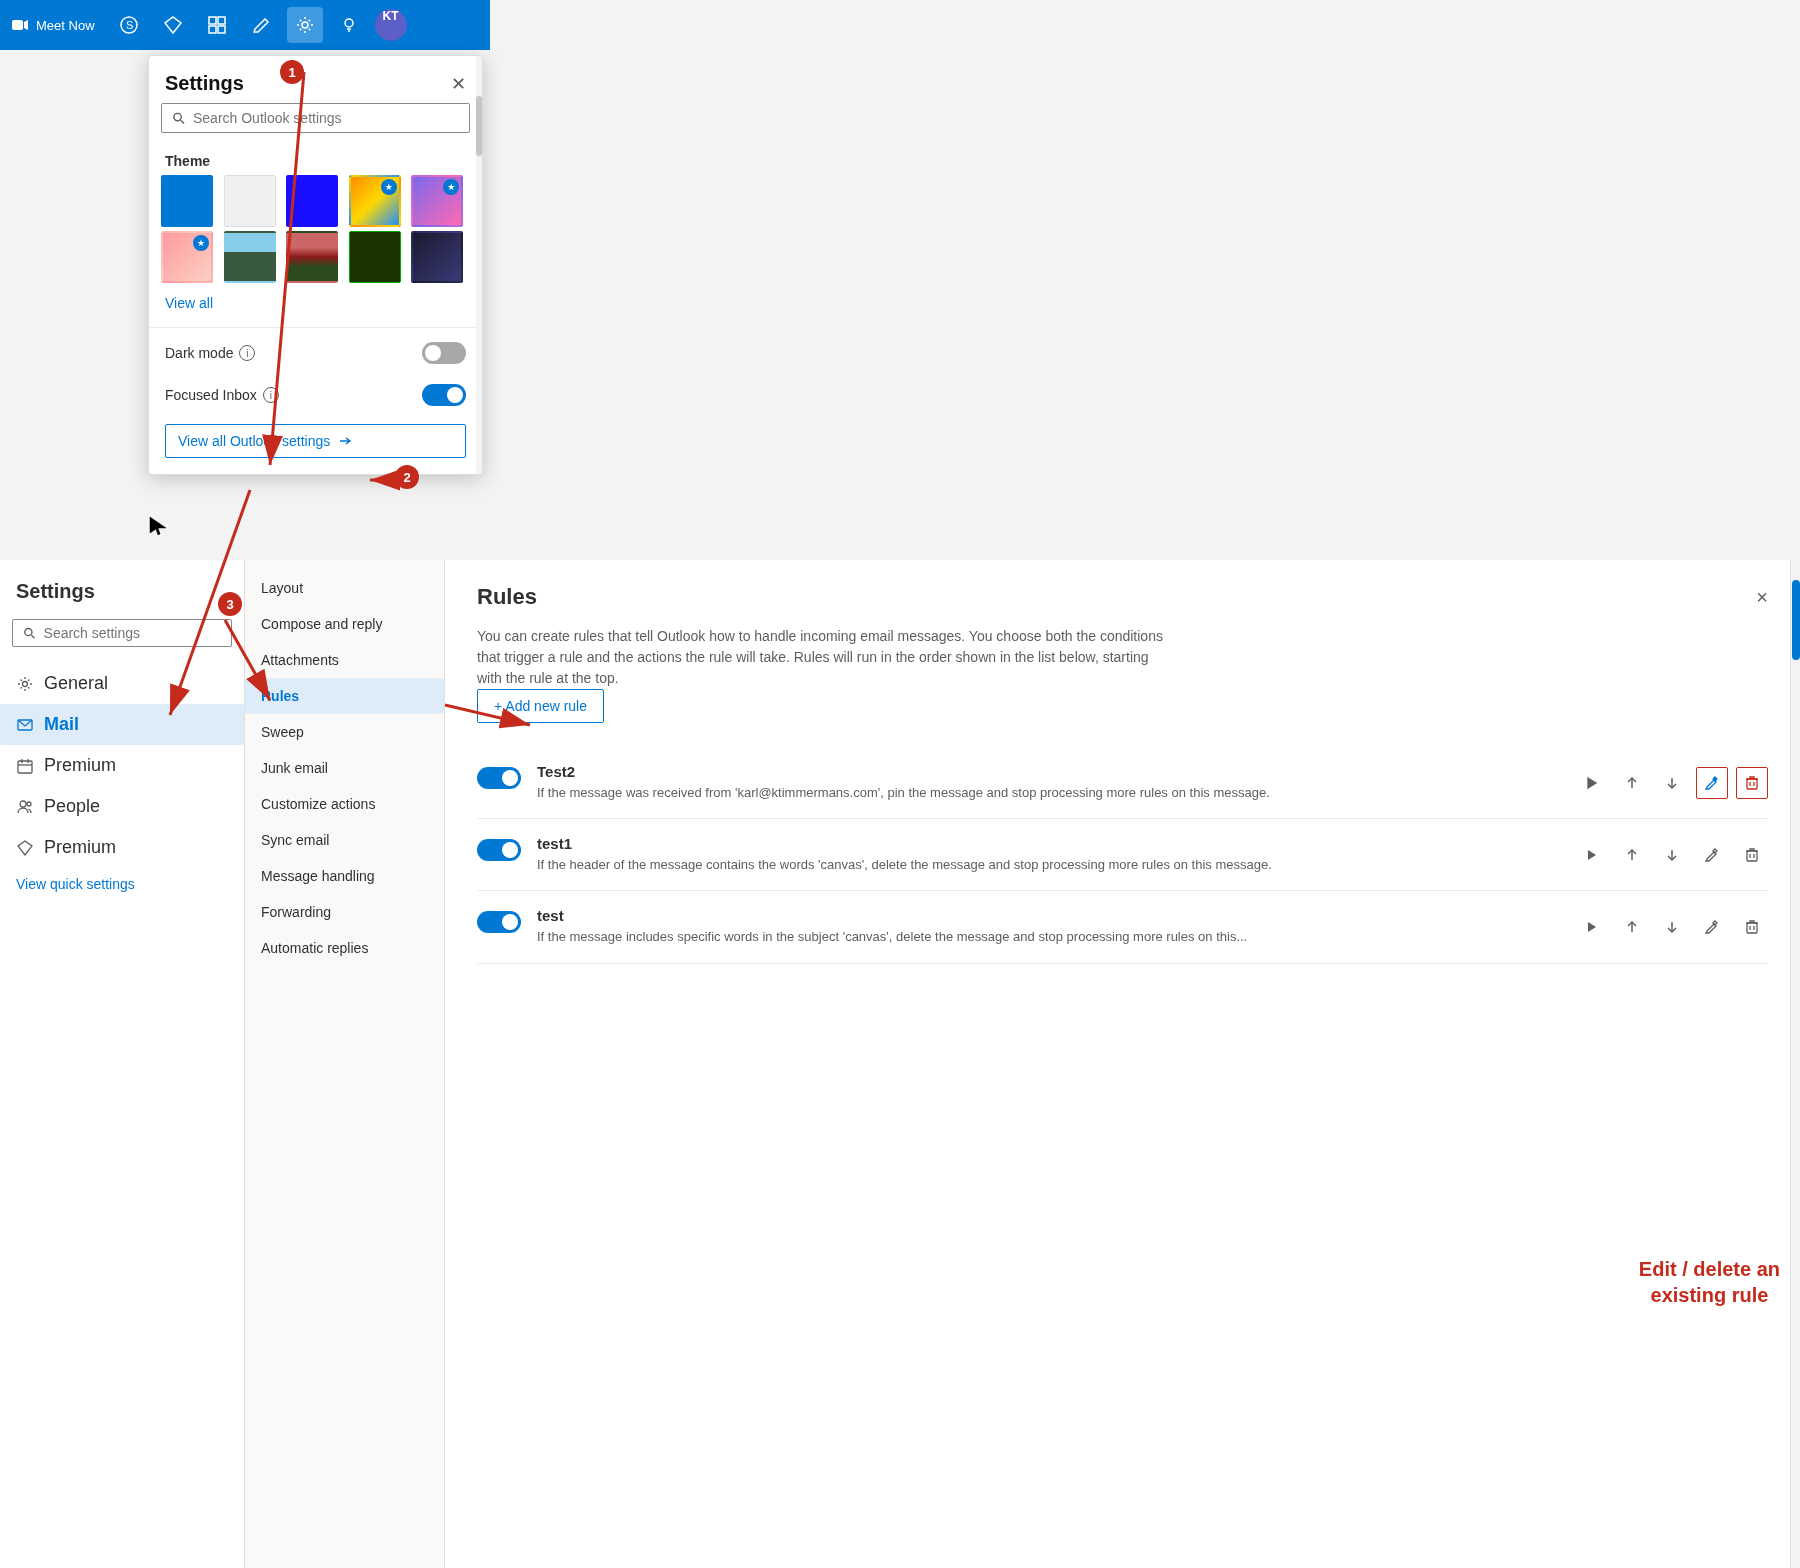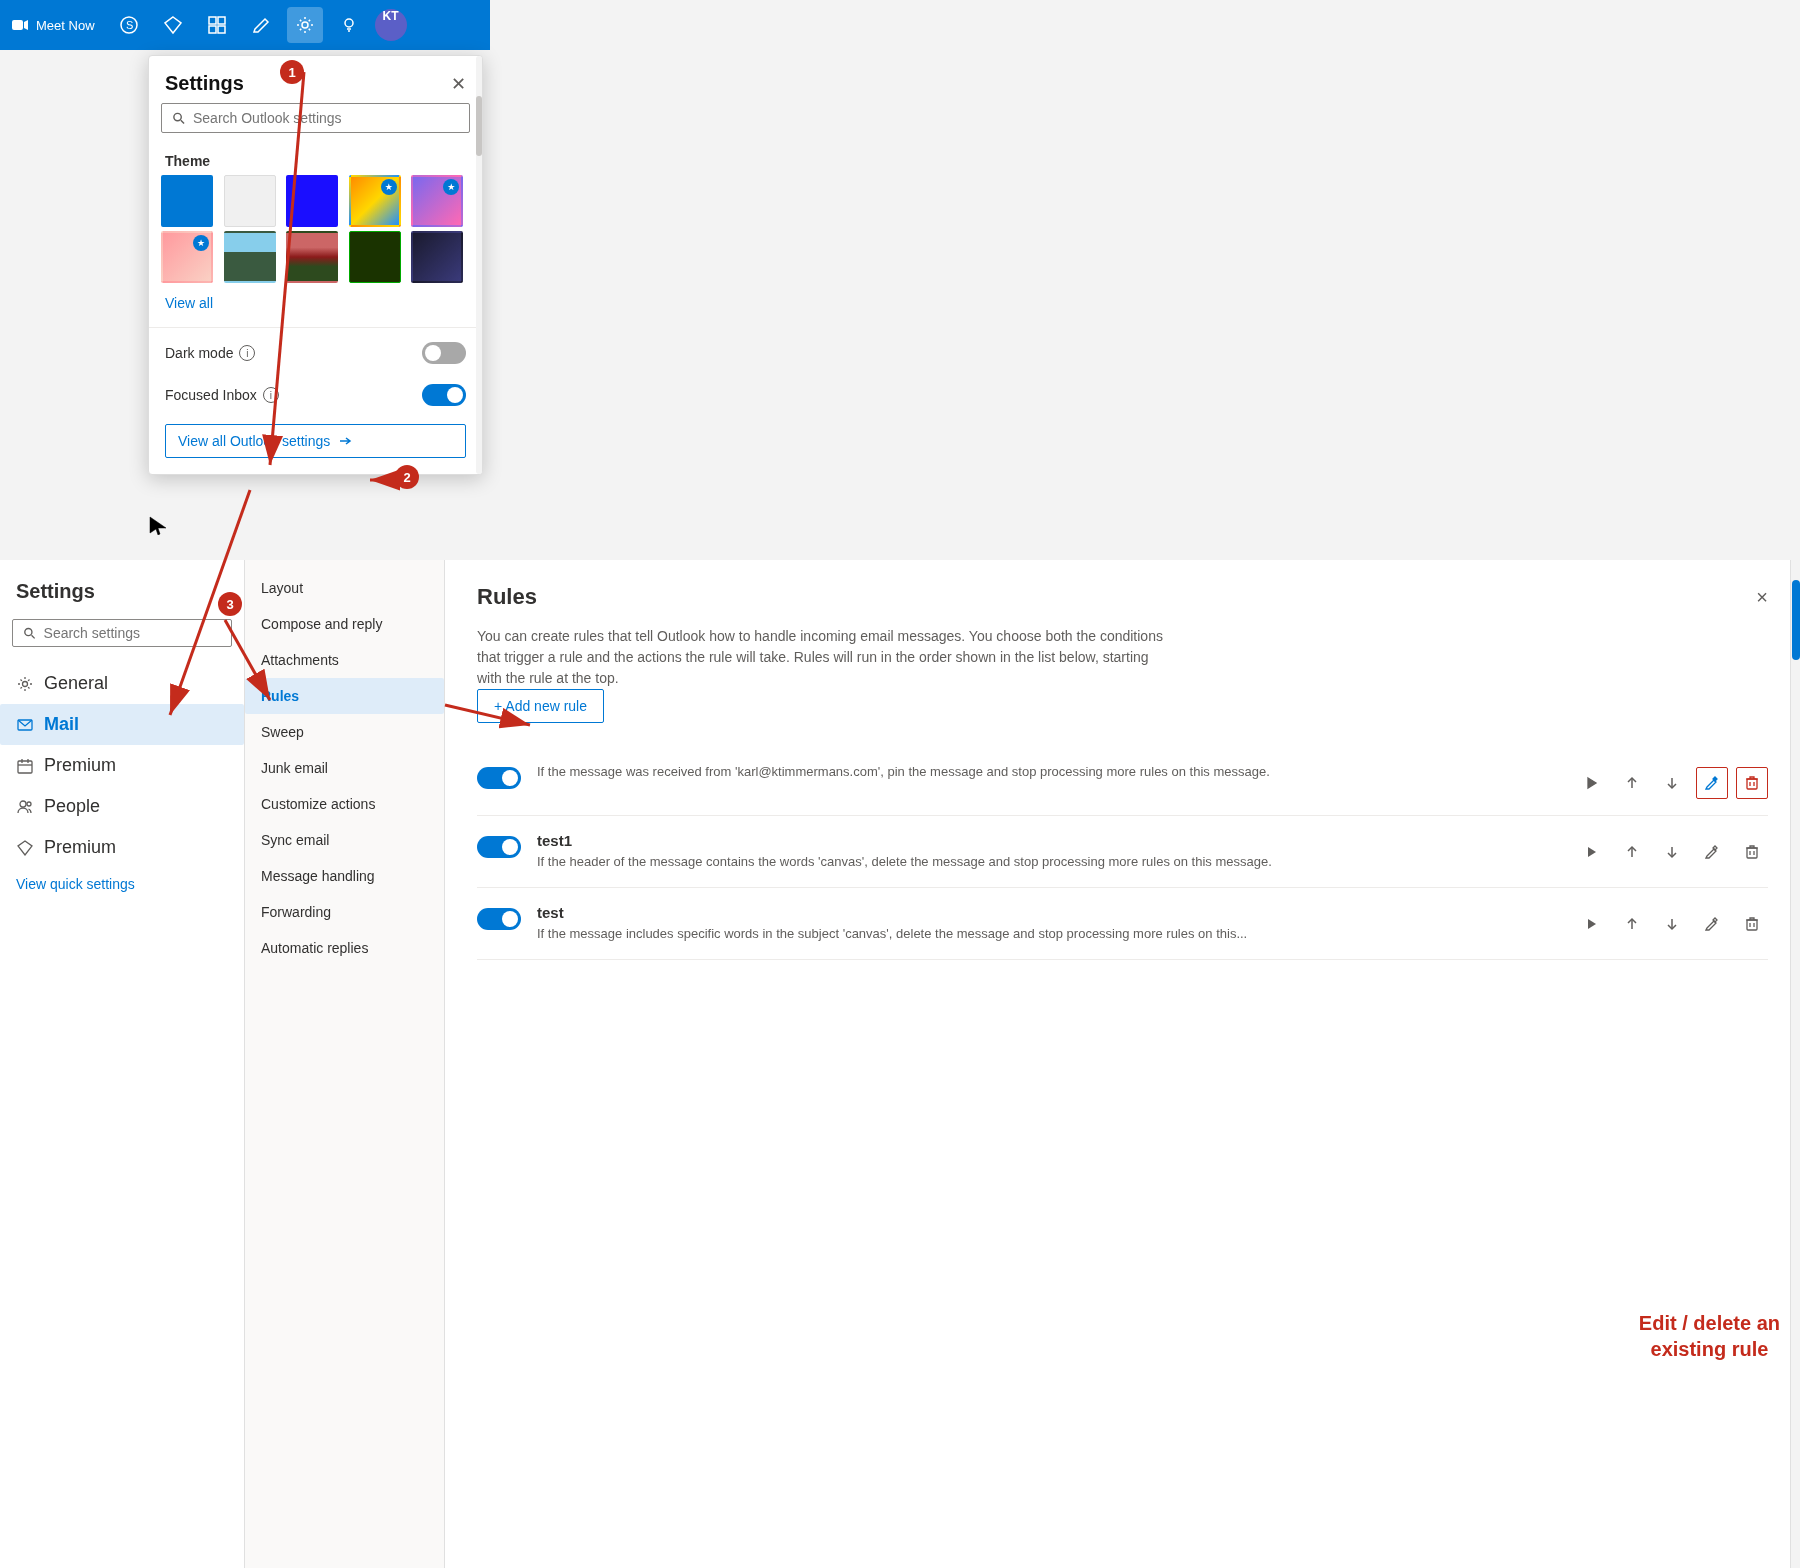--- a/index.html
+++ b/index.html
@@ -137,21 +137,21 @@
       cursor: pointer; border: none; background: none; color: #605e5c; font-size: 14px;
     }
     .rule-action-btn.edit { color: #0078d4; border: 1.5px solid #c42b1c; border-radius: 2px; }
     .rule-action-btn.delete { color: #c42b1c; border: 1.5px solid #c42b1c; border-radius: 2px; }
     .rule-content { flex: 1; }
     .rule-name { font-size: 15px; font-weight: 600; color: #323130; margin-bottom: 4px; }
     .rule-desc { font-size: 13px; color: #605e5c; line-height: 1.4; }
 
     
     .edit-delete-label {
-      position: absolute; right: 20px; top: 750px;
+      position: absolute; right: 20px; top: 696px;
       font-size: 20px; font-weight: 700; color: #c42b1c; text-align: center; line-height: 1.3;
     }
 
     
     .main-scrollbar {
       position: absolute; right: 0; top: 560px; width: 10px; height: 1008px;
       background: #f3f3f3; border-left: 1px solid #e0e0e0;
     }
     .main-scrollbar-thumb {
       width: 8px; height: 80px; background: #0078d4; margin: 0 auto; margin-top: 20px; border-radius: 4px;
@@ -381,20 +381,21 @@
     <span>+ Add new rule</span>
   </button>
 
   
   <div class="rule-item">
     <div class="toggle" style="margin-top:4px; flex-shrink:0;">
       <div class="toggle-track on"></div>
       <div class="toggle-thumb on"></div>
     </div>
     <div class="rule-content">
+      <div class="rule-name">Test2</div>
       <div class="rule-desc">If the message was received from 'karl@ktimmermans.com', pin the message and stop processing more rules on this message.</div>
     </div>
     <div class="rule-actions">
 
       <button class="rule-action-btn" title="Run">
         <svg width="14" height="14" viewBox="0 0 14 14" fill="none" stroke="#605e5c" stroke-width="1.3">
             <polygon points="3,2 11,7 3,12" fill="#605e5c"></polygon>
           </svg>
       </button>
 

